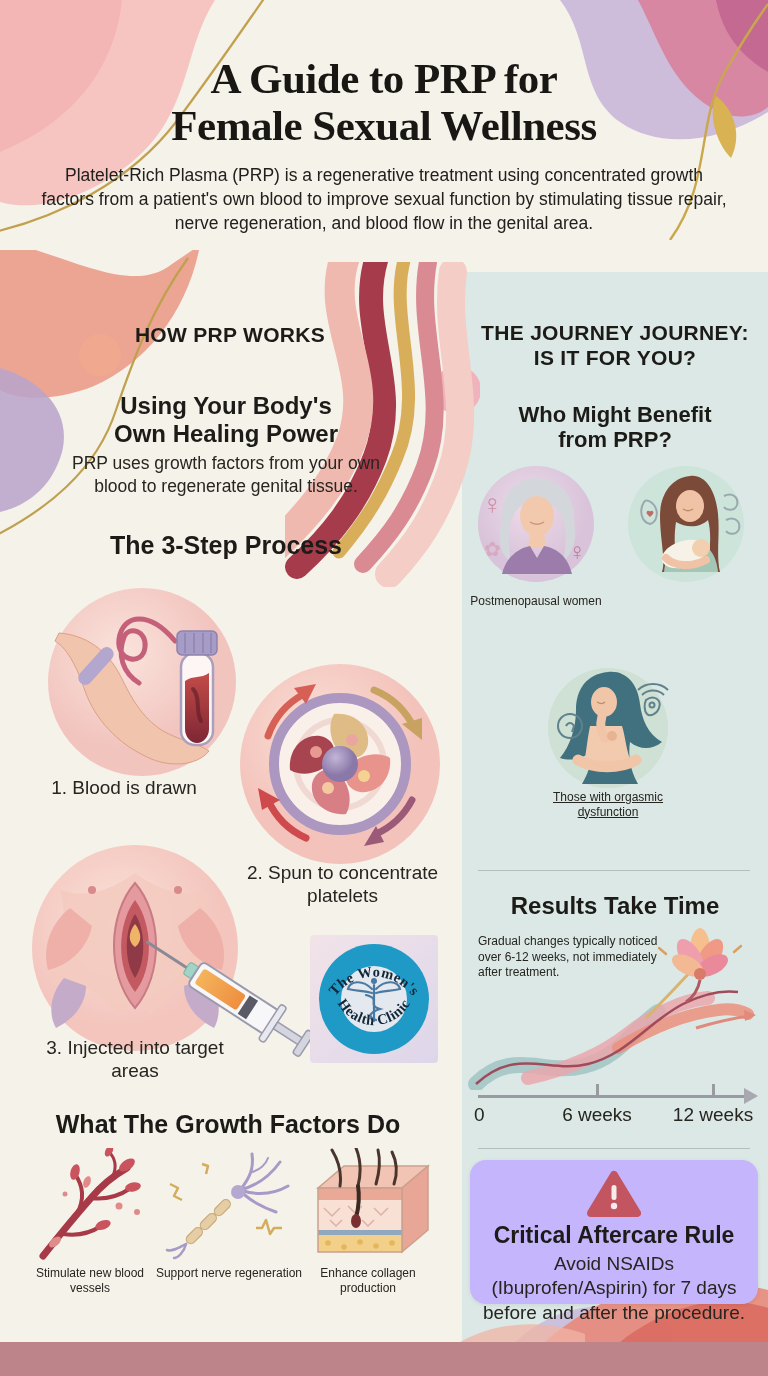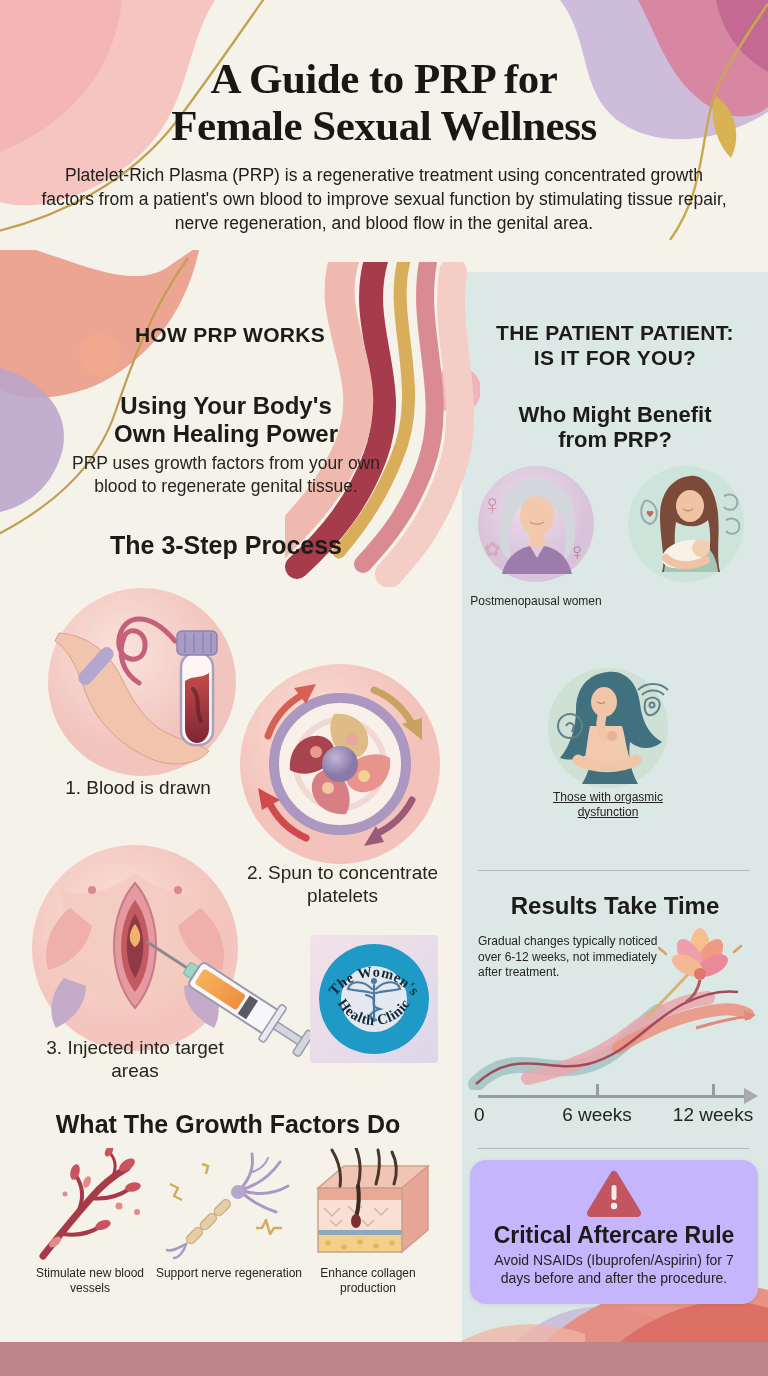--- a/index.html
+++ b/index.html
@@ -100,21 +100,21 @@
     <rect x="28" y="74" width="46" height="14" rx="7" fill="#b3a6cf" transform="rotate(-48 51 81)"></rect>
     <path d="M130,56 C105,26 78,28 74,54 C71,76 98,82 100,62 C102,46 84,40 79,52 C72,70 78,88 94,98" fill="none" stroke="#c4607a" stroke-width="5" stroke-linecap="round"></path>
     <g>
       <rect x="136" y="68" width="32" height="92" rx="14" fill="#fdf6f4" stroke="#a9a0c0" stroke-width="2.5"></rect>
       <path d="M140,96 C148,90 156,94 164,88 L164,144 C164,152 158,158 152,158 C146,158 140,152 140,144 Z" fill="url(#blood)"></path>
       <path d="M148,104 C156,112 150,126 156,136" fill="none" stroke="#5e1b26" stroke-width="4" stroke-linecap="round" opacity="0.6"></path>
       <rect x="132" y="46" width="40" height="24" rx="5" fill="#a79cc6" stroke="#8d82ae" stroke-width="1.5"></rect>
       <path d="M140,48 V68 M149,48 V68 M158,48 V68 M166,48 V68" stroke="#948ab8" stroke-width="2"></path>
     </g>
   </svg>
-  <div class="abs step-label center" style="left:28px; top:776px; width:220px;">1. Blood is drawn</div>
+  <div class="abs step-label center" style="left:14px; top:776px; width:220px;">1. Blood is drawn</div>
 
   <svg class="abs" style="left:238px; top:662px;" width="205" height="205" viewBox="0 0 205 205">
     <defs>
       <radialGradient id="c2" cx="40%" cy="35%">
           <stop offset="0%" stop-color="#fae0d8"></stop>
           <stop offset="100%" stop-color="#f3c2ba"></stop>
         </radialGradient>
       <radialGradient id="sphere" cx="38%" cy="32%">
           <stop offset="0%" stop-color="#c3b5d8"></stop>
           <stop offset="100%" stop-color="#8a79a8"></stop>
@@ -291,21 +291,21 @@
       <path d="M76,36 C80,22 80,10 78,2"></path>
       <path d="M94,36 C98,24 96,12 92,4"></path>
     </g>
     <path d="M58,38 C60,50 58,62 56,70" stroke="#3a2a22" stroke-width="4" fill="none" stroke-linecap="round"></path>
     <ellipse cx="56" cy="73" rx="5" ry="7" fill="#7a3030"></ellipse>
   </svg>
   <div class="abs item-label center" style="left:15px; top:1266px; width:150px;">Stimulate new blood vessels</div>
   <div class="abs item-label center" style="left:154px; top:1266px; width:150px;">Support nerve regeneration</div>
   <div class="abs item-label center" style="left:293px; top:1266px; width:150px;">Enhance collagen production</div>
 
-  <div class="abs sec-title center pre" style="left:470px; top:320px; width:290px;">THE PATIENT PATIENT:
+  <div class="abs sec-title center pre" style="left:470px; top:320px; width:290px;">THE JOURNEY JOURNEY:
 IS IT FOR YOU?</div>
 
   <div class="abs sub-head center pre" style="left:470px; top:402px; width:290px; font-size:22px;">Who Might Benefit
 from PRP?</div>
 
   <svg class="abs" style="left:476px; top:464px;" width="120" height="120" viewBox="0 0 120 120">
     <defs>
         <radialGradient id="b1" cx="45%" cy="35%">
           <stop offset="0%" stop-color="#eedbe8"></stop>
           <stop offset="100%" stop-color="#d8c3da"></stop>
@@ -407,18 +407,18 @@
     <path d="M0,80 C40,58 85,58 125,72 L125,80 Z" fill="#f0b3a4" opacity="0.75"></path>
   </svg>
 
   <div class="abs aftercare-card" style="left:470px; top:1160px; width:288px; height:144px; z-index:2;">
     <svg style="position:absolute; left:117px; top:10px;" width="54" height="48" viewBox="0 0 54 48">
       <path d="M27,5 L50,43 L4,43 Z" fill="#c25560" stroke="#c25560" stroke-width="8" stroke-linejoin="round"></path>
       <rect x="24.5" y="15" width="5" height="15" rx="2.5" fill="#f6ecec"></rect>
       <circle cx="27" cy="36" r="3.2" fill="#f6ecec"></circle>
     </svg>
     <div class="sub-head center" style="position:absolute; left:0; top:62px; width:288px; font-size:23px;">Critical Aftercare Rule</div>
-    <div class="center" style="position:absolute; left:8px; top:92px; width:272px; font-size:14px; line-height:1.28; color:#26251f;">Avoid NSAIDs (Ibuprofen/Aspirin) for 7 days before and after the procedure.</div>
+    <div class="center" style="position:absolute; left:8px; top:92px; width:272px; font-size:19px; line-height:1.28; color:#26251f;">Avoid NSAIDs (Ibuprofen/Aspirin) for 7 days before and after the procedure.</div>
   </div>
 
   <div class="abs footer-bar" style="left:0; top:1342px; width:768px; height:34px; z-index:3;"></div>
 
 </div>
 
 </body></html>

